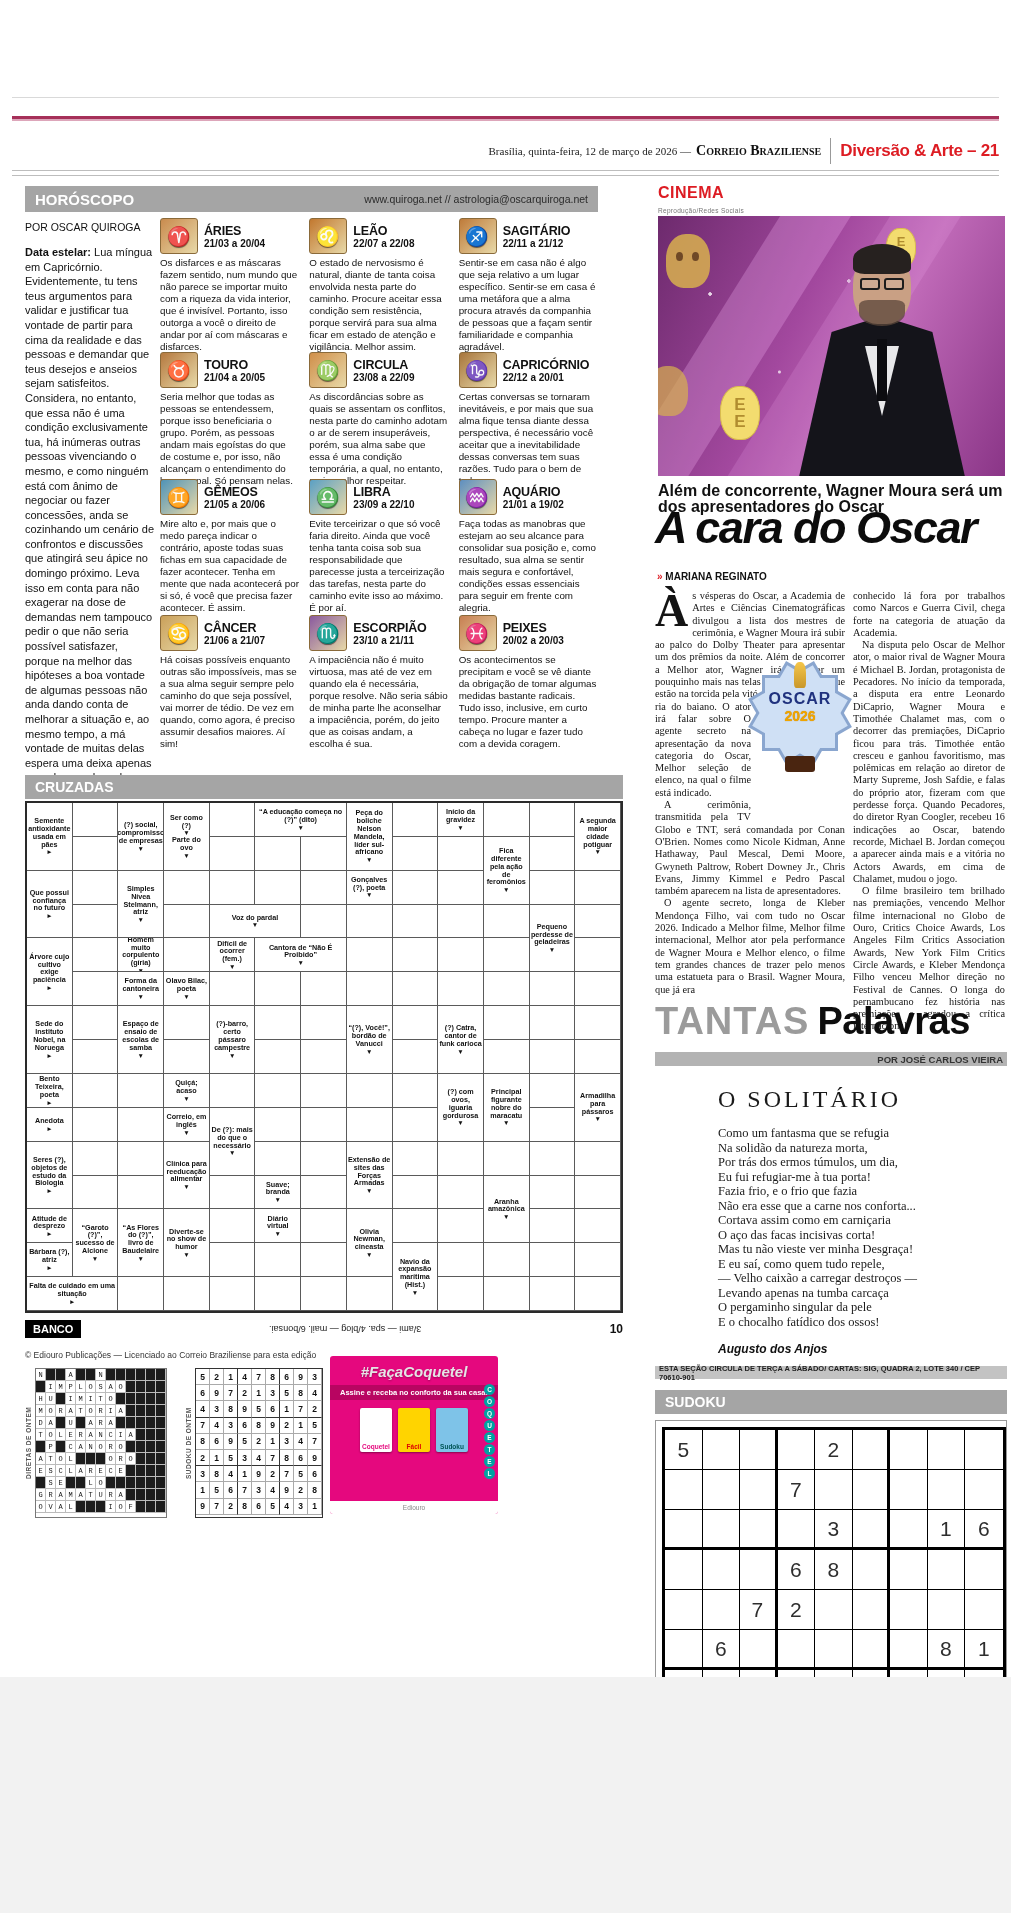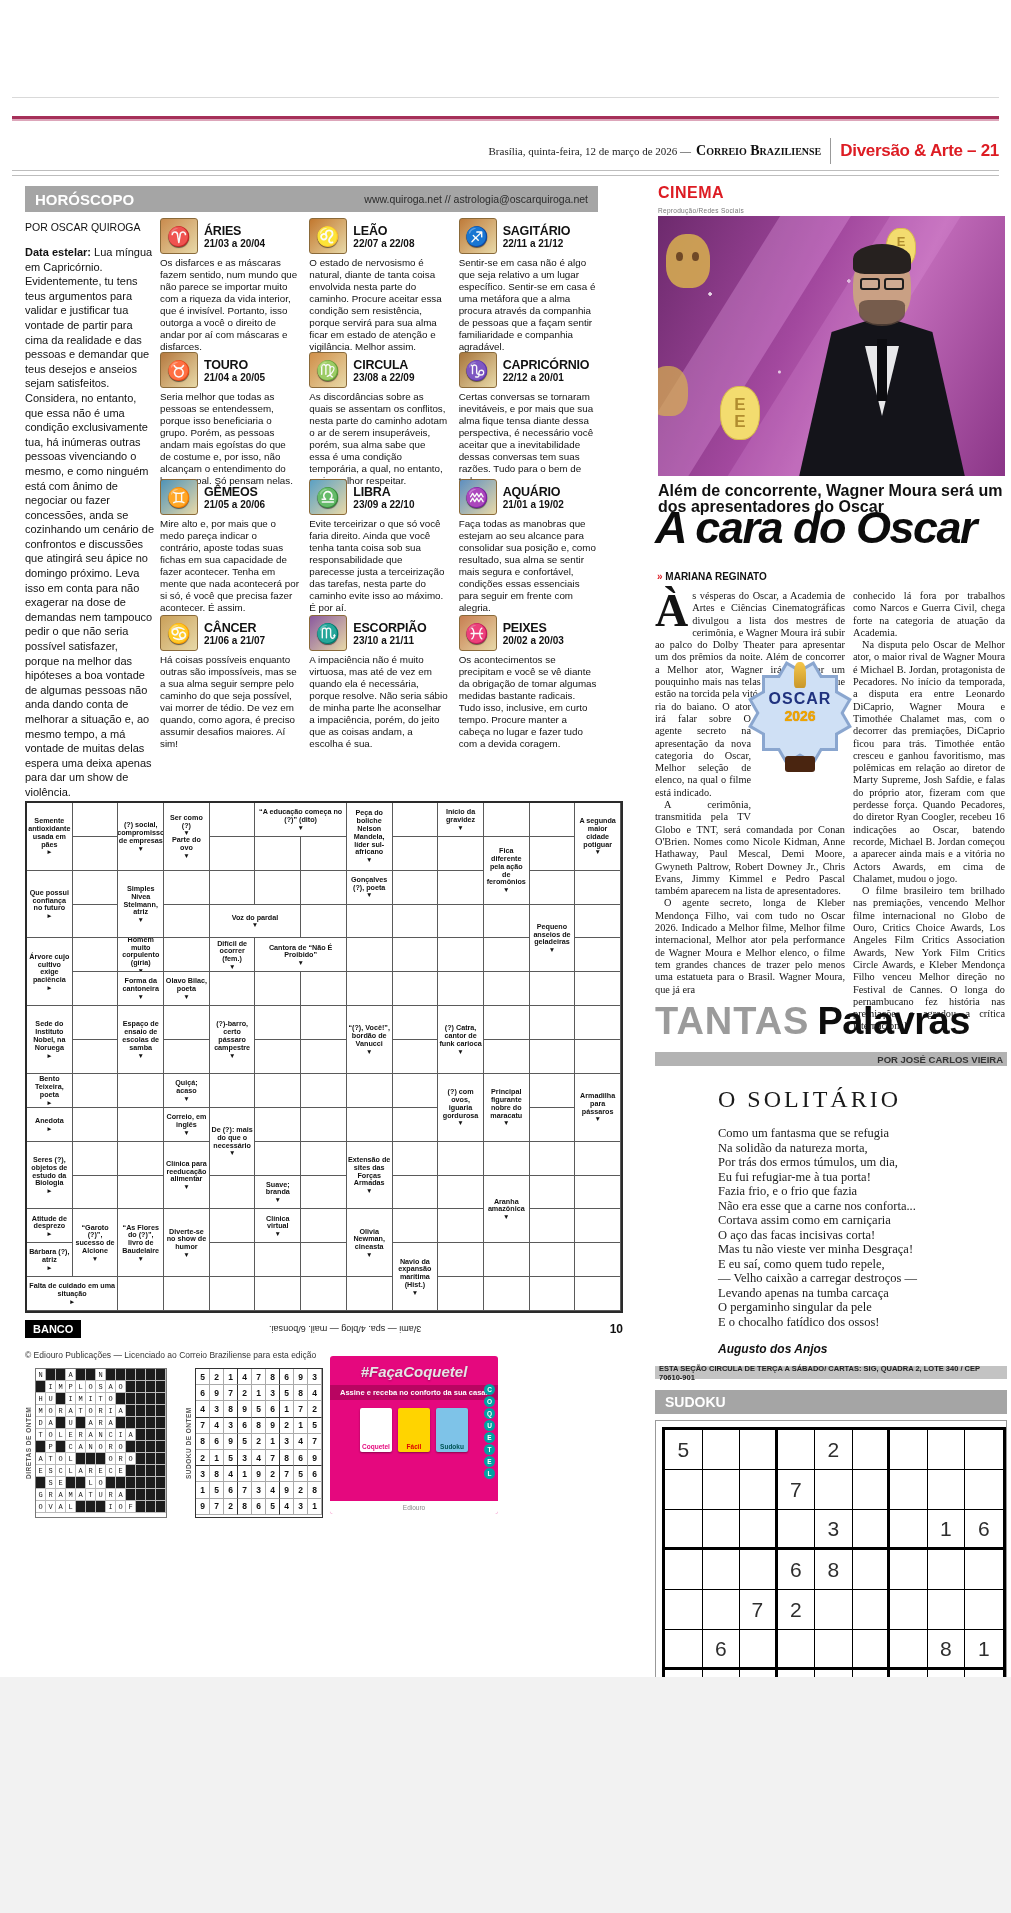--- a/index.html
+++ b/index.html
@@ -258,20 +258,23 @@
           <div class="icon" style="background: linear-gradient(135deg, rgb(199, 127, 82), rgb(232, 217, 168));">♓</div>
           <div>
             <div class="nm">PEIXES</div>
             <div class="dt">20/02 a 20/03</div>
           </div>
         </div>
         <div class="txt">Os acontecimentos se precipitam e você se vê diante da obrigação de tomar algumas medidas bastante radicais. Tudo isso, inclusive, em curto tempo. Procure manter a cabeça no lugar e fazer tudo com a devida coragem.</div>
       </div>
     </div>
 
+  <div class="abs bar" id="cz-bar">
+    <span>CRUZADAS</span>
+  </div>
   <div class="abs" id="cw">
       <div class="cwc" style="grid-area: 1 / 1;"></div>
       <div class="cwc" style="grid-area: 1 / 2;"></div>
       <div class="cwc" style="grid-area: 1 / 3;"></div>
       <div class="cwc" style="grid-area: 1 / 4;"></div>
       <div class="cwc" style="grid-area: 1 / 5;"></div>
       <div class="cwc" style="grid-area: 1 / 6;"></div>
       <div class="cwc" style="grid-area: 1 / 7;"></div>
       <div class="cwc" style="grid-area: 1 / 8;"></div>
       <div class="cwc" style="grid-area: 1 / 9;"></div>
@@ -507,21 +510,21 @@
       </div>
       <div class="cwq" style="grid-area: 3 / 8 / span 1 / span 1;">
         <div class="t">Gonçalves (?), poeta</div>
         <div class="ar">▼</div>
       </div>
       <div class="cwq" style="grid-area: 4 / 5 / span 1 / span 2;">
         <div class="t">Voz do pardal</div>
         <div class="ar">▼</div>
       </div>
       <div class="cwq" style="grid-area: 4 / 12 / span 2 / span 1;">
-        <div class="t">Pequeno anseios de geladeiras</div>
+        <div class="t">Pequeno perdesse de geladeiras</div>
         <div class="ar">▼</div>
       </div>
       <div class="cwq" style="grid-area: 5 / 1 / span 2 / span 1;">
         <div class="t">Árvore cujo cultivo exige paciência</div>
         <div class="ar">►</div>
       </div>
       <div class="cwq" style="grid-area: 5 / 3 / span 1 / span 1;">
         <div class="t">Homem muito corpulento (gíria)</div>
         <div class="ar">▼</div>
       </div>
@@ -603,21 +606,21 @@
       </div>
       <div class="cwq" style="grid-area: 11 / 8 / span 2 / span 1;">
         <div class="t">Extensão de sites das Forças Armadas</div>
         <div class="ar">▼</div>
       </div>
       <div class="cwq" style="grid-area: 12 / 6 / span 1 / span 1;">
         <div class="t">Suave; branda</div>
         <div class="ar">▼</div>
       </div>
       <div class="cwq" style="grid-area: 13 / 6 / span 1 / span 1;">
-        <div class="t">Clínica virtual</div>
+        <div class="t">Diário virtual</div>
         <div class="ar">▼</div>
       </div>
       <div class="cwq" style="grid-area: 12 / 11 / span 2 / span 1;">
         <div class="t">Aranha amazônica</div>
         <div class="ar">▼</div>
       </div>
       <div class="cwq" style="grid-area: 13 / 1 / span 1 / span 1;">
         <div class="t">Atitude de desprezo</div>
         <div class="ar">►</div>
       </div>

